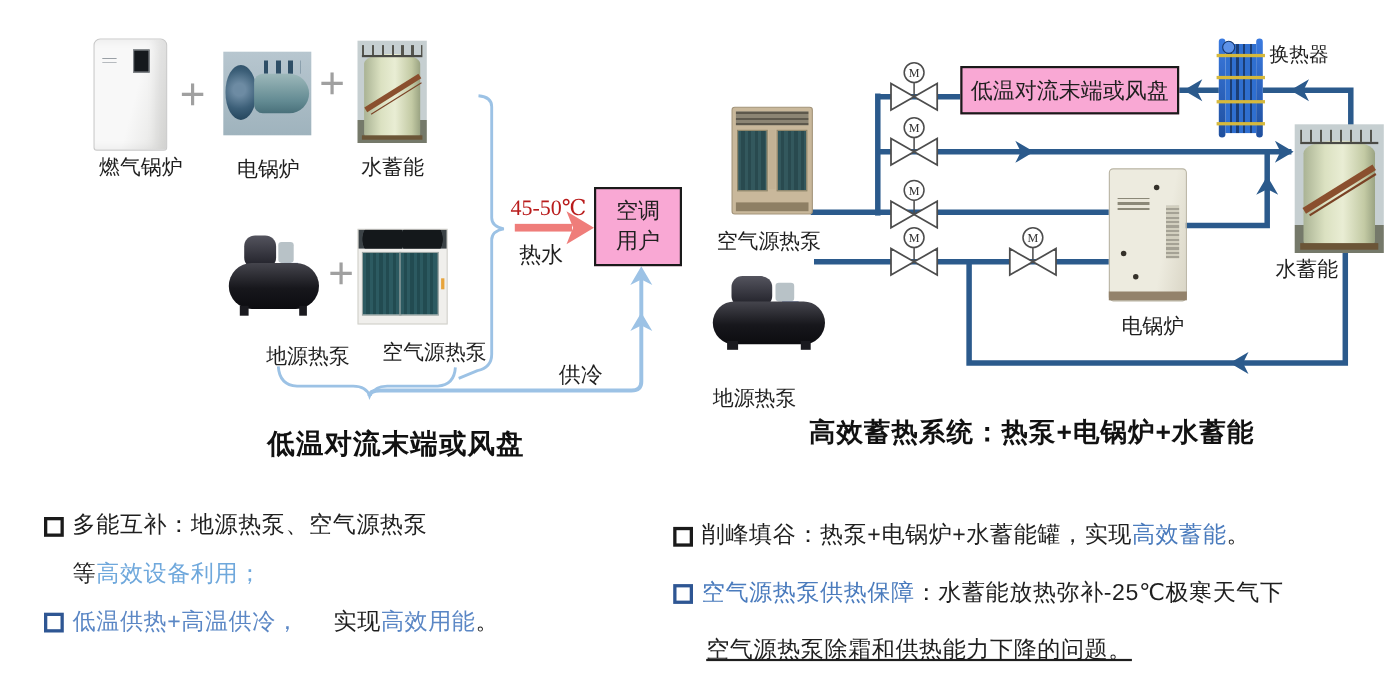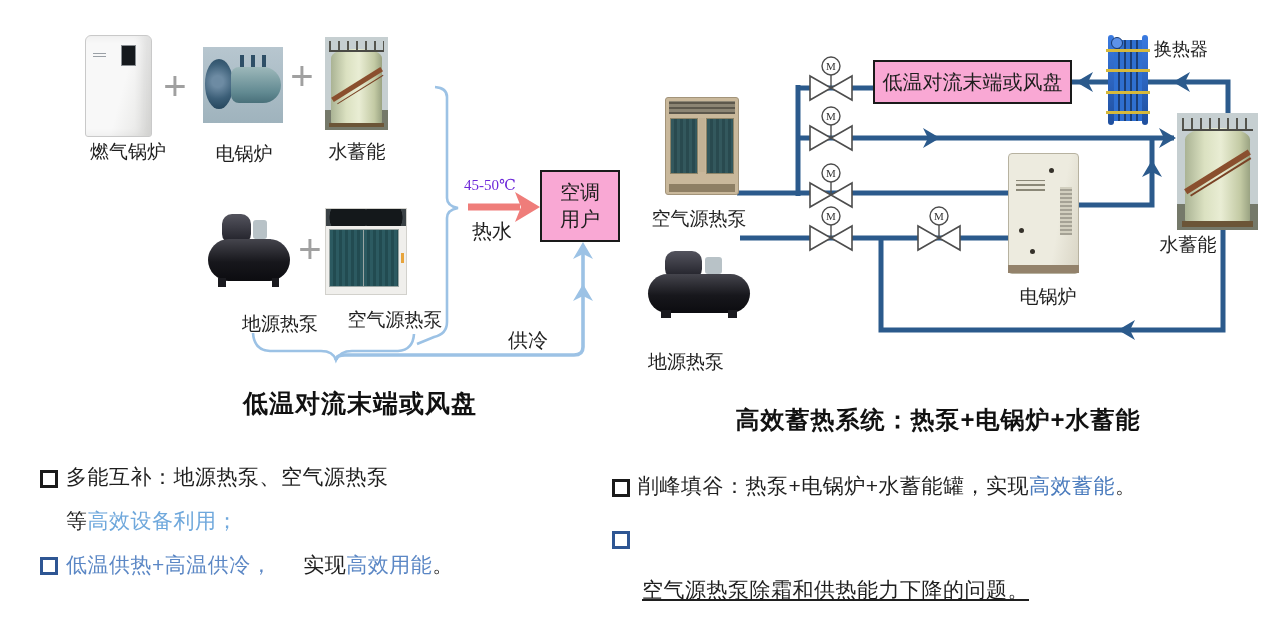--- a/index.html
+++ b/index.html
@@ -6,21 +6,21 @@
   #stage{
     position:relative;width:1261px;height:622px;background:#fff;overflow:hidden;
     font-family:"Liberation Sans","DejaVu Sans",sans-serif;color:#1f1f1f;
   }
   #wires{position:absolute;left:0;top:0;z-index:1;}
   .photo{position:absolute;z-index:2;}
   .lbl{position:absolute;z-index:4;white-space:nowrap;font-size:19px;color:#1f1f1f;transform:translateX(-50%);}
   .plus{position:absolute;z-index:2;color:#a0a0a0;font-size:40px;font-weight:400;line-height:1;transform:translate(-50%,-50%);}
   .title{position:absolute;z-index:4;font-weight:bold;font-size:24px;letter-spacing:1px;color:#111;transform:translateX(-50%);white-space:nowrap;}
   .sysbox{position:absolute;z-index:3;background:#f9a8d4;border:2px solid #1a1a1a;display:flex;align-items:center;justify-content:center;}
-  .redtext{position:absolute;z-index:4;color:#6d28d9;font-family:"Liberation Serif","DejaVu Serif",serif;font-size:15px;white-space:nowrap;}
+  .redtext{position:absolute;z-index:4;color:#b91c1c;font-family:"Liberation Serif","DejaVu Serif",serif;font-size:20px;white-space:nowrap;}
   .blacktext{position:absolute;z-index:4;color:#1f1f1f;font-size:20px;white-space:nowrap;}
 
   
   .bullet-line{position:absolute;z-index:4;font-size:21px;white-space:nowrap;letter-spacing:0.5px;text-align:center;}
   .marker{position:absolute;z-index:4;width:12px;height:12px;background:#fff;}
   .marker.black{border:3px solid #1a1a1a;}
   .marker.blue{border:3px solid #2e5693;}
 
   
   
@@ -247,26 +247,27 @@
   <div class="lbl" style="left:1048px;top:284px;">电锅炉</div>
 
   <div class="photo tank-photo" style="left:1177px;top:113px;width:81px;height:117px;">
     <div class="body"></div>
     <div class="rail"></div>
     <div class="stair"></div>
     <div class="base"></div>
   </div>
   <div class="lbl" style="left:1188px;top:232px;">水蓄能</div>
 
-  <div class="title" style="left:938px;top:404px;">高效蓄热系统：热泵+电锅炉+水蓄能</div>
+  <div class="title" style="left:938px;top:377px;">高效蓄热系统：热泵+电锅炉+水蓄能</div>
 
   <div class="marker black" style="left:40px;top:470px;"></div>
   <div class="bullet-line" style="left:66px;top:463px;"><span style="color: rgb(31, 31, 31);">多能互补：地源热泵、空气源热泵</span></div>
   <div class="bullet-line" style="left:66px;top:507px;"><span style="color: rgb(31, 31, 31);">等</span><span style="color: rgb(111, 168, 220);">高效设备利用</span><span style="color: rgb(111, 168, 220);">；</span></div>
   <div class="marker blue" style="left:40px;top:557px;"></div>
   <div class="bullet-line" style="left:66px;top:551px;"><span style="color: rgb(91, 135, 197);">低温供热+高温供冷，</span><span style="color: rgb(31, 31, 31); margin-left: 31px;">实现</span><span style="color: rgb(91, 135, 197);">高效用能</span><span style="color: rgb(31, 31, 31);">。</span></div>
 
   <div class="marker black" style="left:612px;top:479px;"></div>
   <div class="bullet-line" style="left:638px;top:472px;"><span style="color: rgb(31, 31, 31);">削峰填谷：热泵+电锅炉+水蓄能罐，实现</span><span style="color: rgb(74, 123, 189);">高效蓄能</span><span style="color: rgb(31, 31, 31);">。</span></div>
   <div class="marker blue" style="left:612px;top:531px;"></div>
+  <div class="bullet-line" style="left:638px;top:524px;"><span style="color: rgb(74, 123, 189);">空气源热泵供热保障</span><span style="color: rgb(31, 31, 31);">：</span><span style="color: rgb(31, 31, 31);">水蓄能放热弥补-25℃极寒天气下</span></div>
   <div class="bullet-line" style="left:642px;top:576px;text-decoration:underline;"><span style="color: rgb(31, 31, 31);">空气源热泵除霜和供热能力下降的问题。</span></div>
 
 </div>
 
 </body></html>

